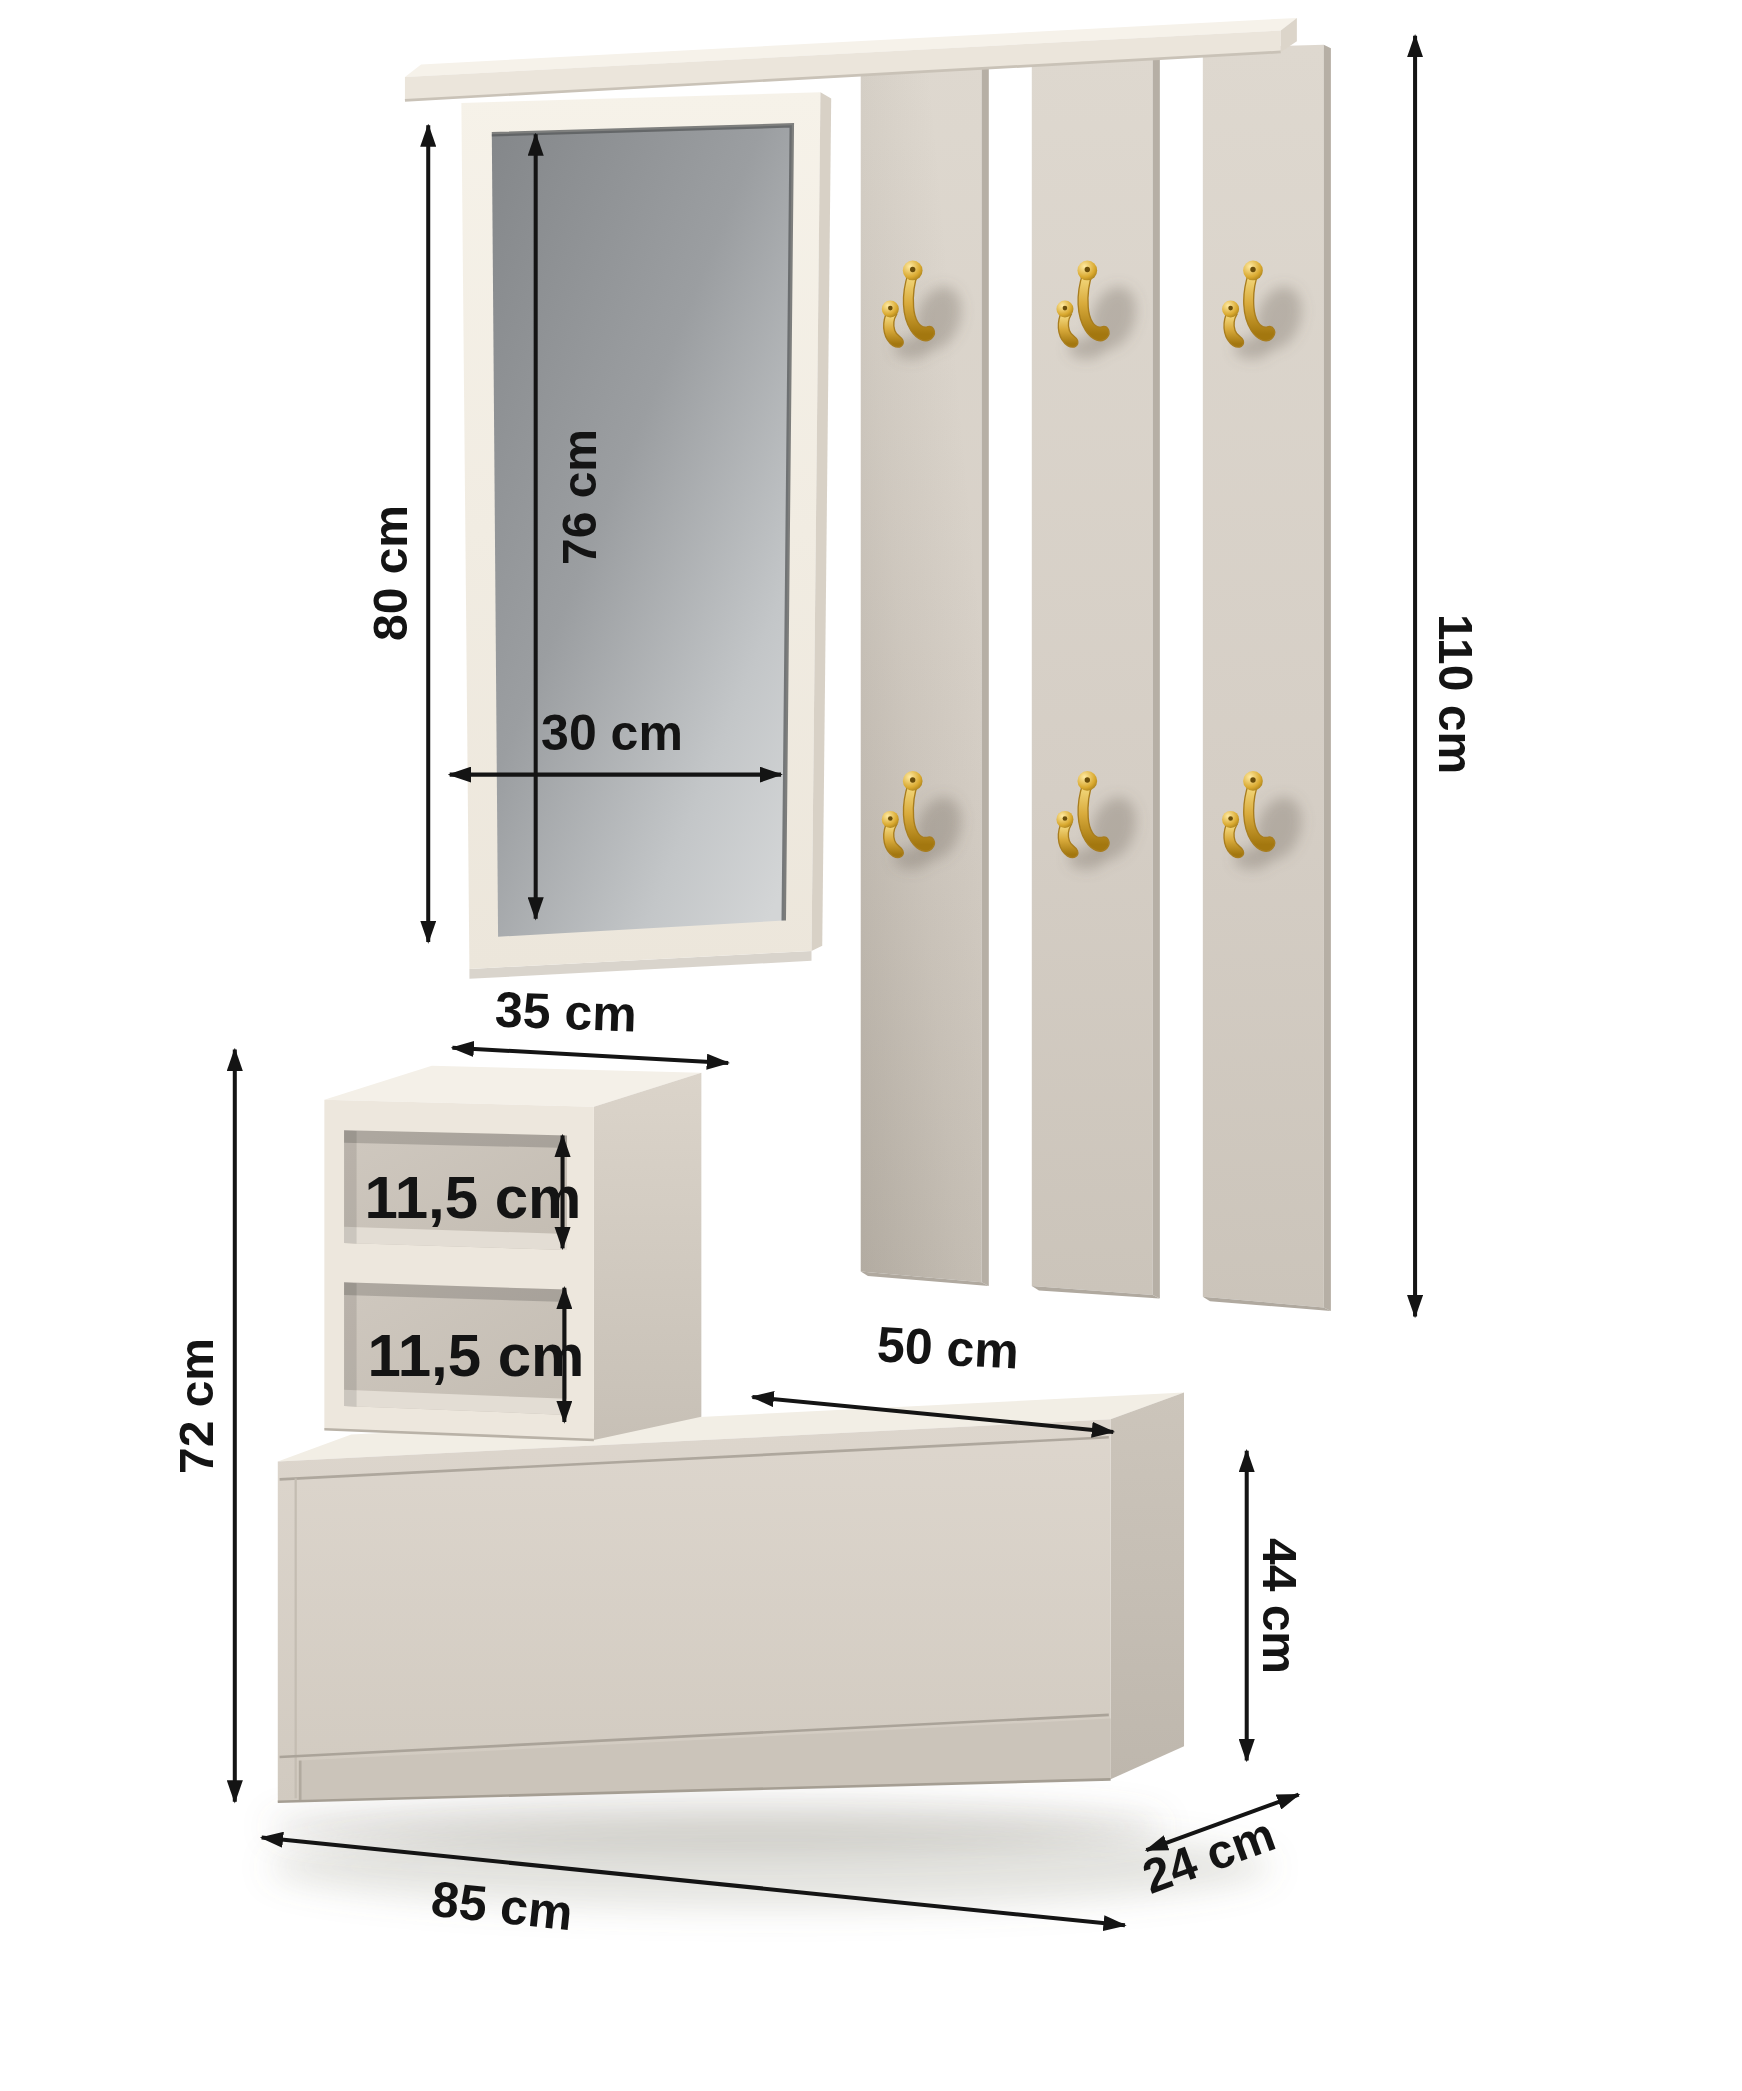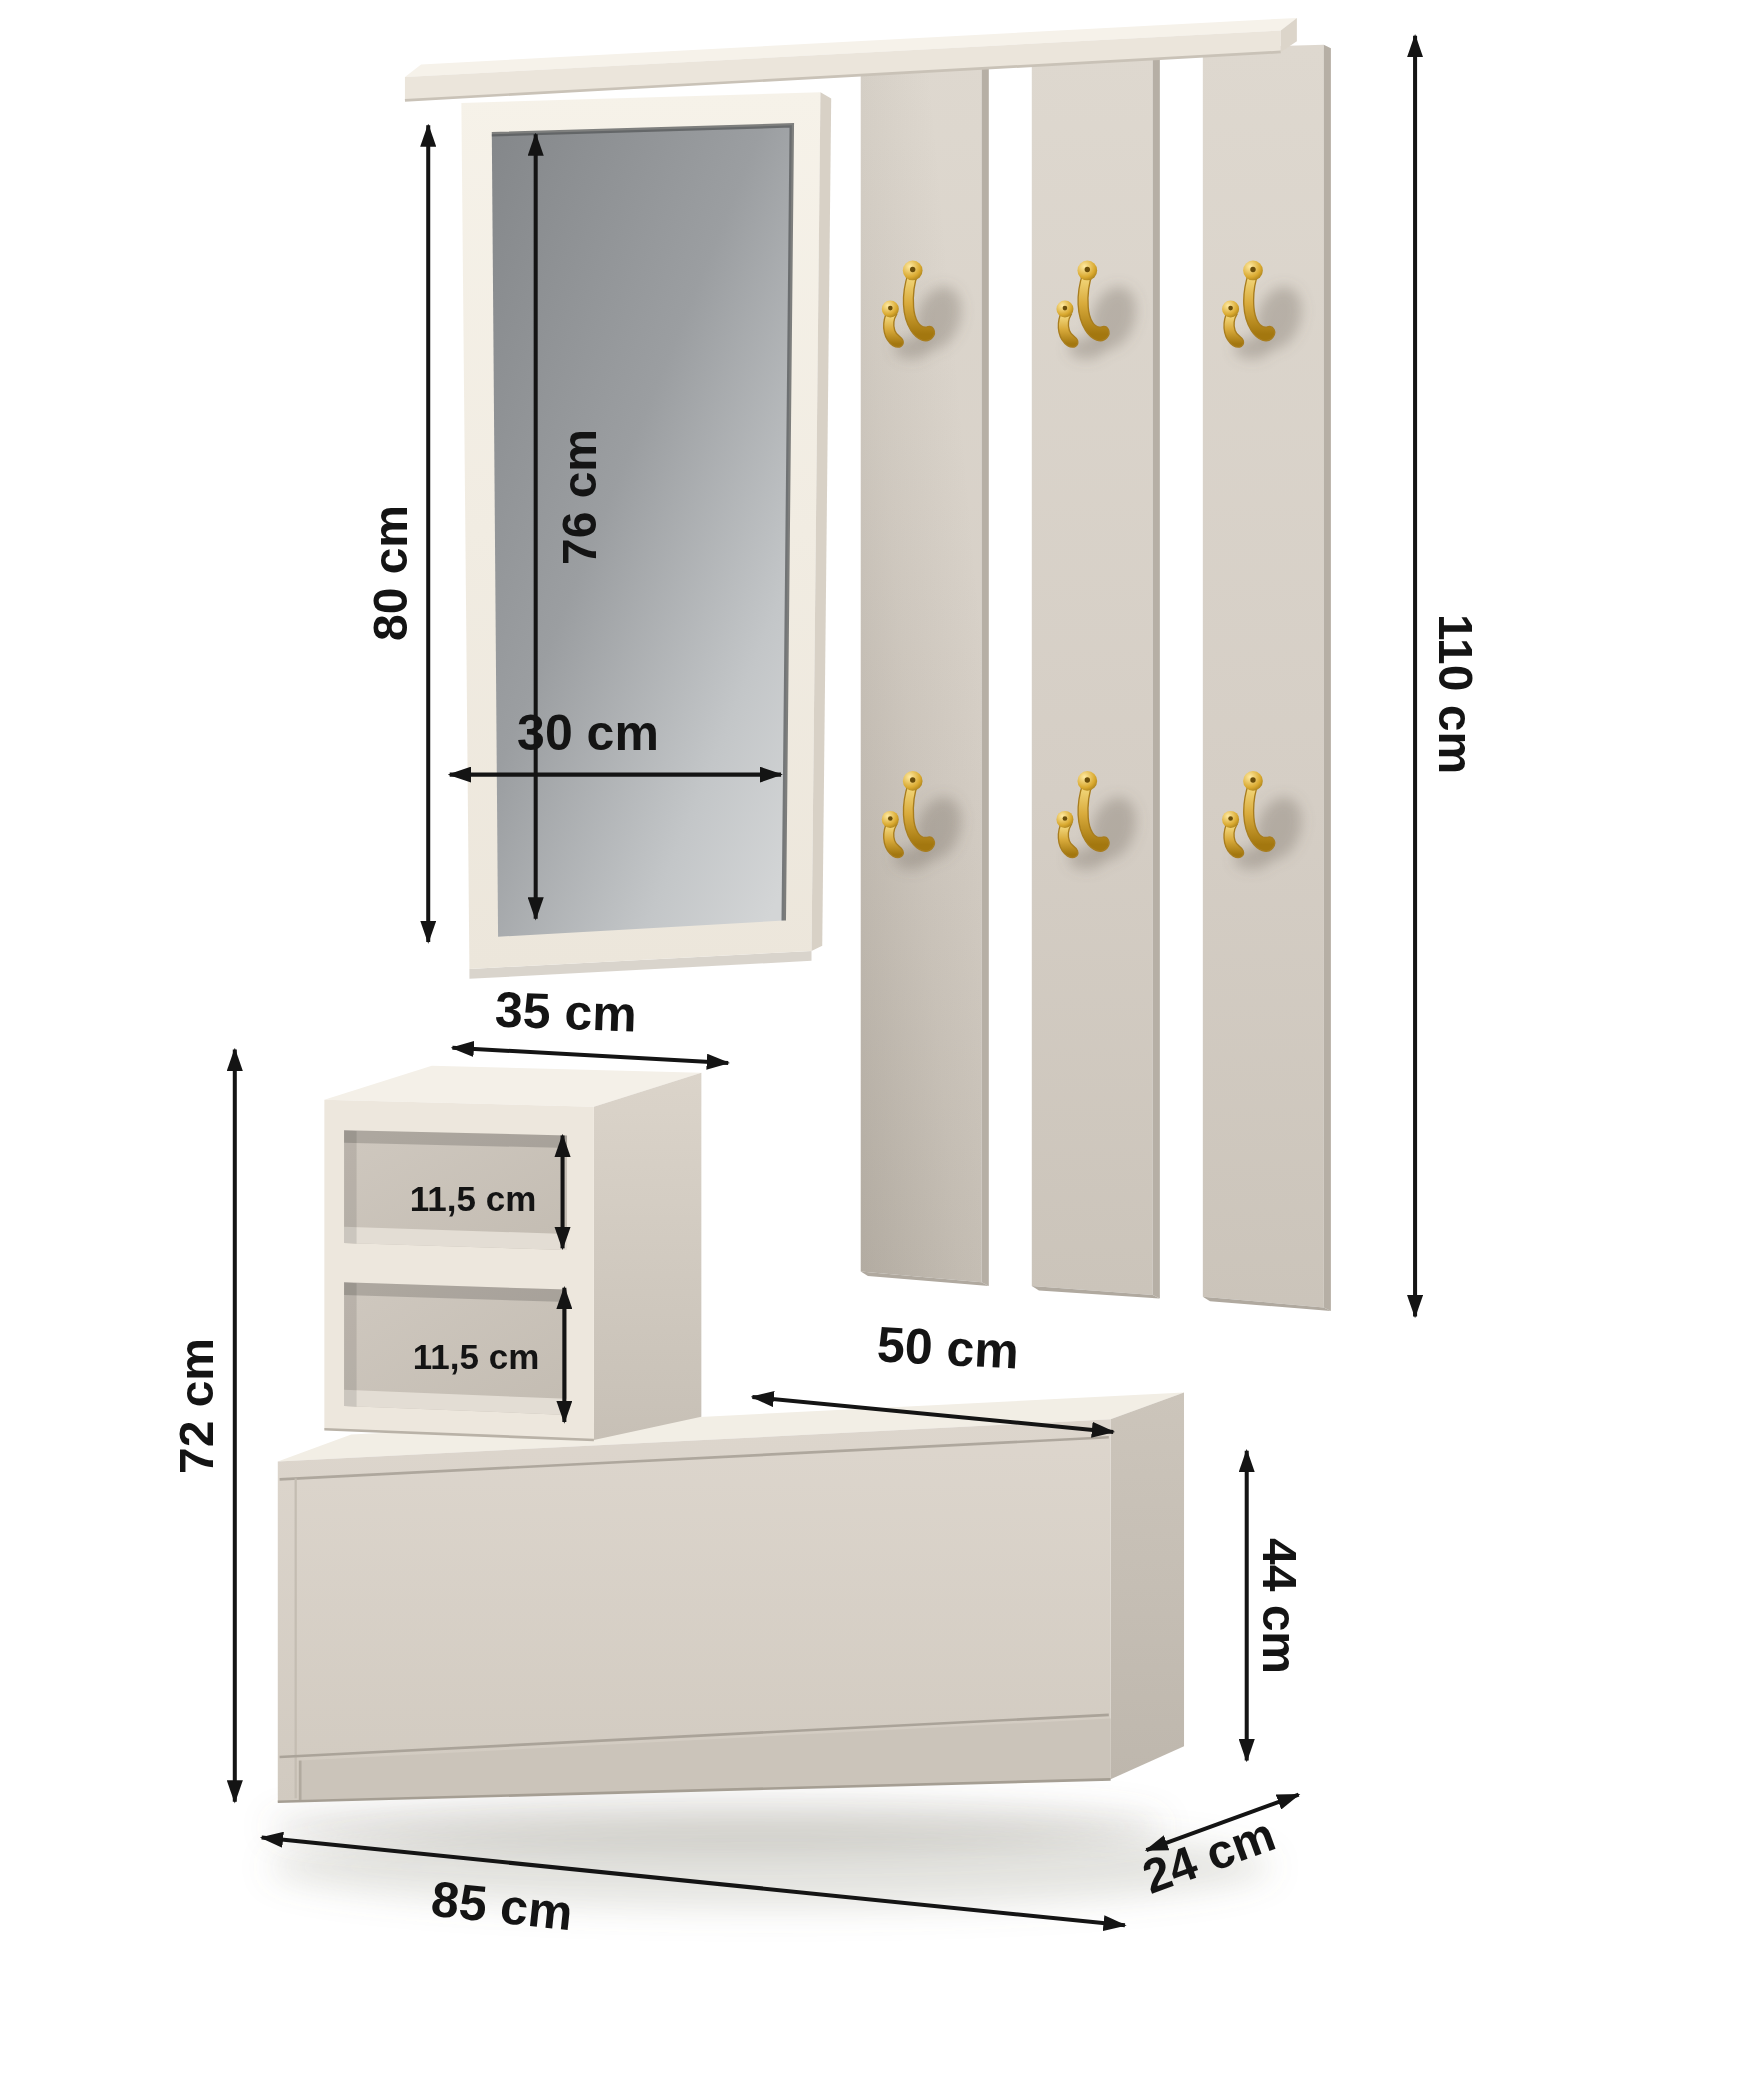--- a/index.html
+++ b/index.html
@@ -14,21 +14,21 @@
   .dim-label{
     position:absolute;
     color:#141414;
     font-weight:600;
     font-size:48px;
     line-height:1;
     white-space:nowrap;
     user-select:none;
   }
   .fs56{font-size:50px;}
-  .fs50{font-size:35px;}
+  .fs50{font-size:60px;}
 </style>
 </head>
 <body>
 
 <div class="stage">
 
 <svg width="1743" height="2091" viewBox="0 0 1946 2335">
   <defs>
     <marker id="ah" markerUnits="userSpaceOnUse" markerWidth="26" markerHeight="18" refX="24" refY="9" orient="auto-start-reverse">
       <path d="M0,0 L26,9 L0,18 Z" fill="#141414"></path>
@@ -201,21 +201,21 @@
     <line x1="1392" y1="1620" x2="1392" y2="1966" marker-start="url(#ah)" marker-end="url(#ah)"></line>
     <line x1="292" y1="2052" x2="1256" y2="2150" marker-start="url(#ah)" marker-end="url(#ah)"></line>
     <line x1="1280" y1="2066" x2="1450" y2="2004" marker-start="url(#ah)" marker-end="url(#ah)"></line>
   </g>
 </svg>
 
 <div class="dim-label" style="left:391px;top:573px;transform:translate(-50%,-50%) rotate(-90deg);">80 cm</div>
 
 <div class="dim-label" style="left:580px;top:497px;transform:translate(-50%,-50%) rotate(-90deg);">76 cm</div>
 
-<div class="dim-label fs56" style="left:588px;top:733px;transform:translate(-50%,-50%);">30 cm</div>
+<div class="dim-label fs56" style="left:612px;top:733px;transform:translate(-50%,-50%);">30 cm</div>
 
 <div class="dim-label" style="left:1455px;top:694px;transform:translate(-50%,-50%) rotate(90deg);">110 cm</div>
 
 <div class="dim-label fs56" style="left:566px;top:1012px;transform:translate(-50%,-50%) rotate(2deg);">35 cm</div>
 
 <div class="dim-label fs50" style="left:473px;top:1198px;transform:translate(-50%,-50%);">11,5 cm</div>
 
 <div class="dim-label fs50" style="left:476px;top:1356px;transform:translate(-50%,-50%);">11,5 cm</div>
 
 <div class="dim-label" style="left:197px;top:1406px;transform:translate(-50%,-50%) rotate(-90deg);">72 cm</div>

